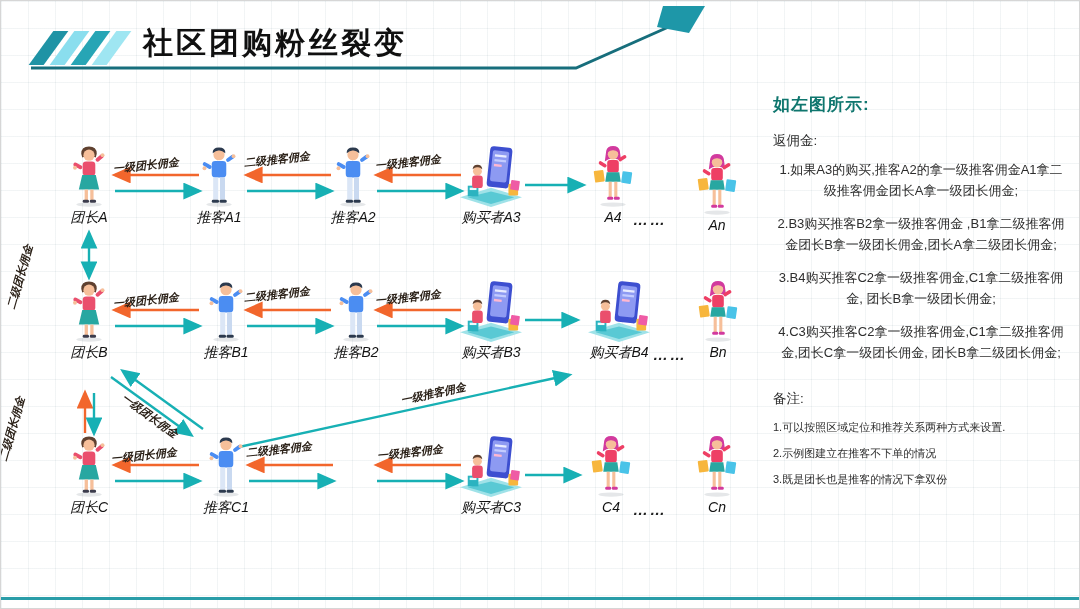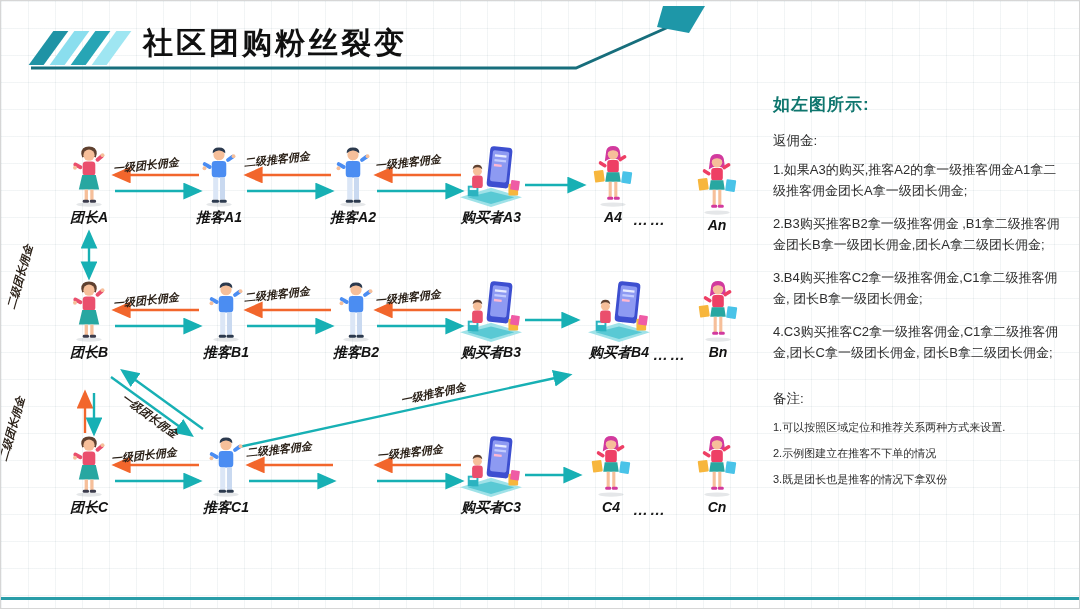--- a/index.html
+++ b/index.html
@@ -22,40 +22,40 @@
   .title{
     position:absolute;left:142px;top:22px;margin:0;
     font-size:30px;font-weight:900;color:#101010;letter-spacing:3px;
   }
   .deco-svg{position:absolute;inset:0;pointer-events:none;}
   .bottom-line{position:absolute;left:0;right:0;bottom:8px;height:3px;background:#2a9da8;}
   
   .node{position:absolute;width:90px;text-align:center;}
   .node svg{display:block;margin:0 auto;}
   .nlabel{
-    margin-top:2px;font-style:italic;font-weight:700;font-size:14px;
+    margin-top:2px;font-style:italic;font-weight:400;font-size:14px;
     line-height:1.15;color:#121212;white-space:nowrap;
   }
   .dots{
     position:absolute;font-style:italic;font-weight:700;font-size:15px;
     color:#222;letter-spacing:2px;
   }
   .elabel{
     position:absolute;font-style:italic;font-weight:700;font-size:11px;
     color:#2b2118;white-space:nowrap;transform:rotate(-6deg);
   }
   .vlabel{
     position:absolute;font-style:italic;font-weight:700;font-size:11px;
     color:#2b2118;white-space:nowrap;transform-origin:0 50%;
   }
   
   .panel{position:absolute;left:772px;top:92px;width:296px;color:#2d2d2d;}
   .p-heading{font-size:17px;font-weight:800;color:#0f766e;letter-spacing:1px;margin:0 0 16px 0;}
   .p-sub{font-size:13.5px;margin:0 0 9px 0;}
-  .p-item{font-size:13px;line-height:1.65;margin:0 0 11px 0;}
+  .p-item{font-size:13px;line-height:1.65;margin:0 0 11px 0;text-align:center;}
   .p-note-heading{font-size:13.5px;margin:26px 0 10px 0;}
   .p-note{font-size:11px;line-height:1.65;margin:0 0 8px 0;}
 </style>
 </head>
 <body>
 
 <div class="page">
   <div class="grid-bg"></div>
 
   <svg width="0" height="0" style="position:absolute" aria-hidden="true">

